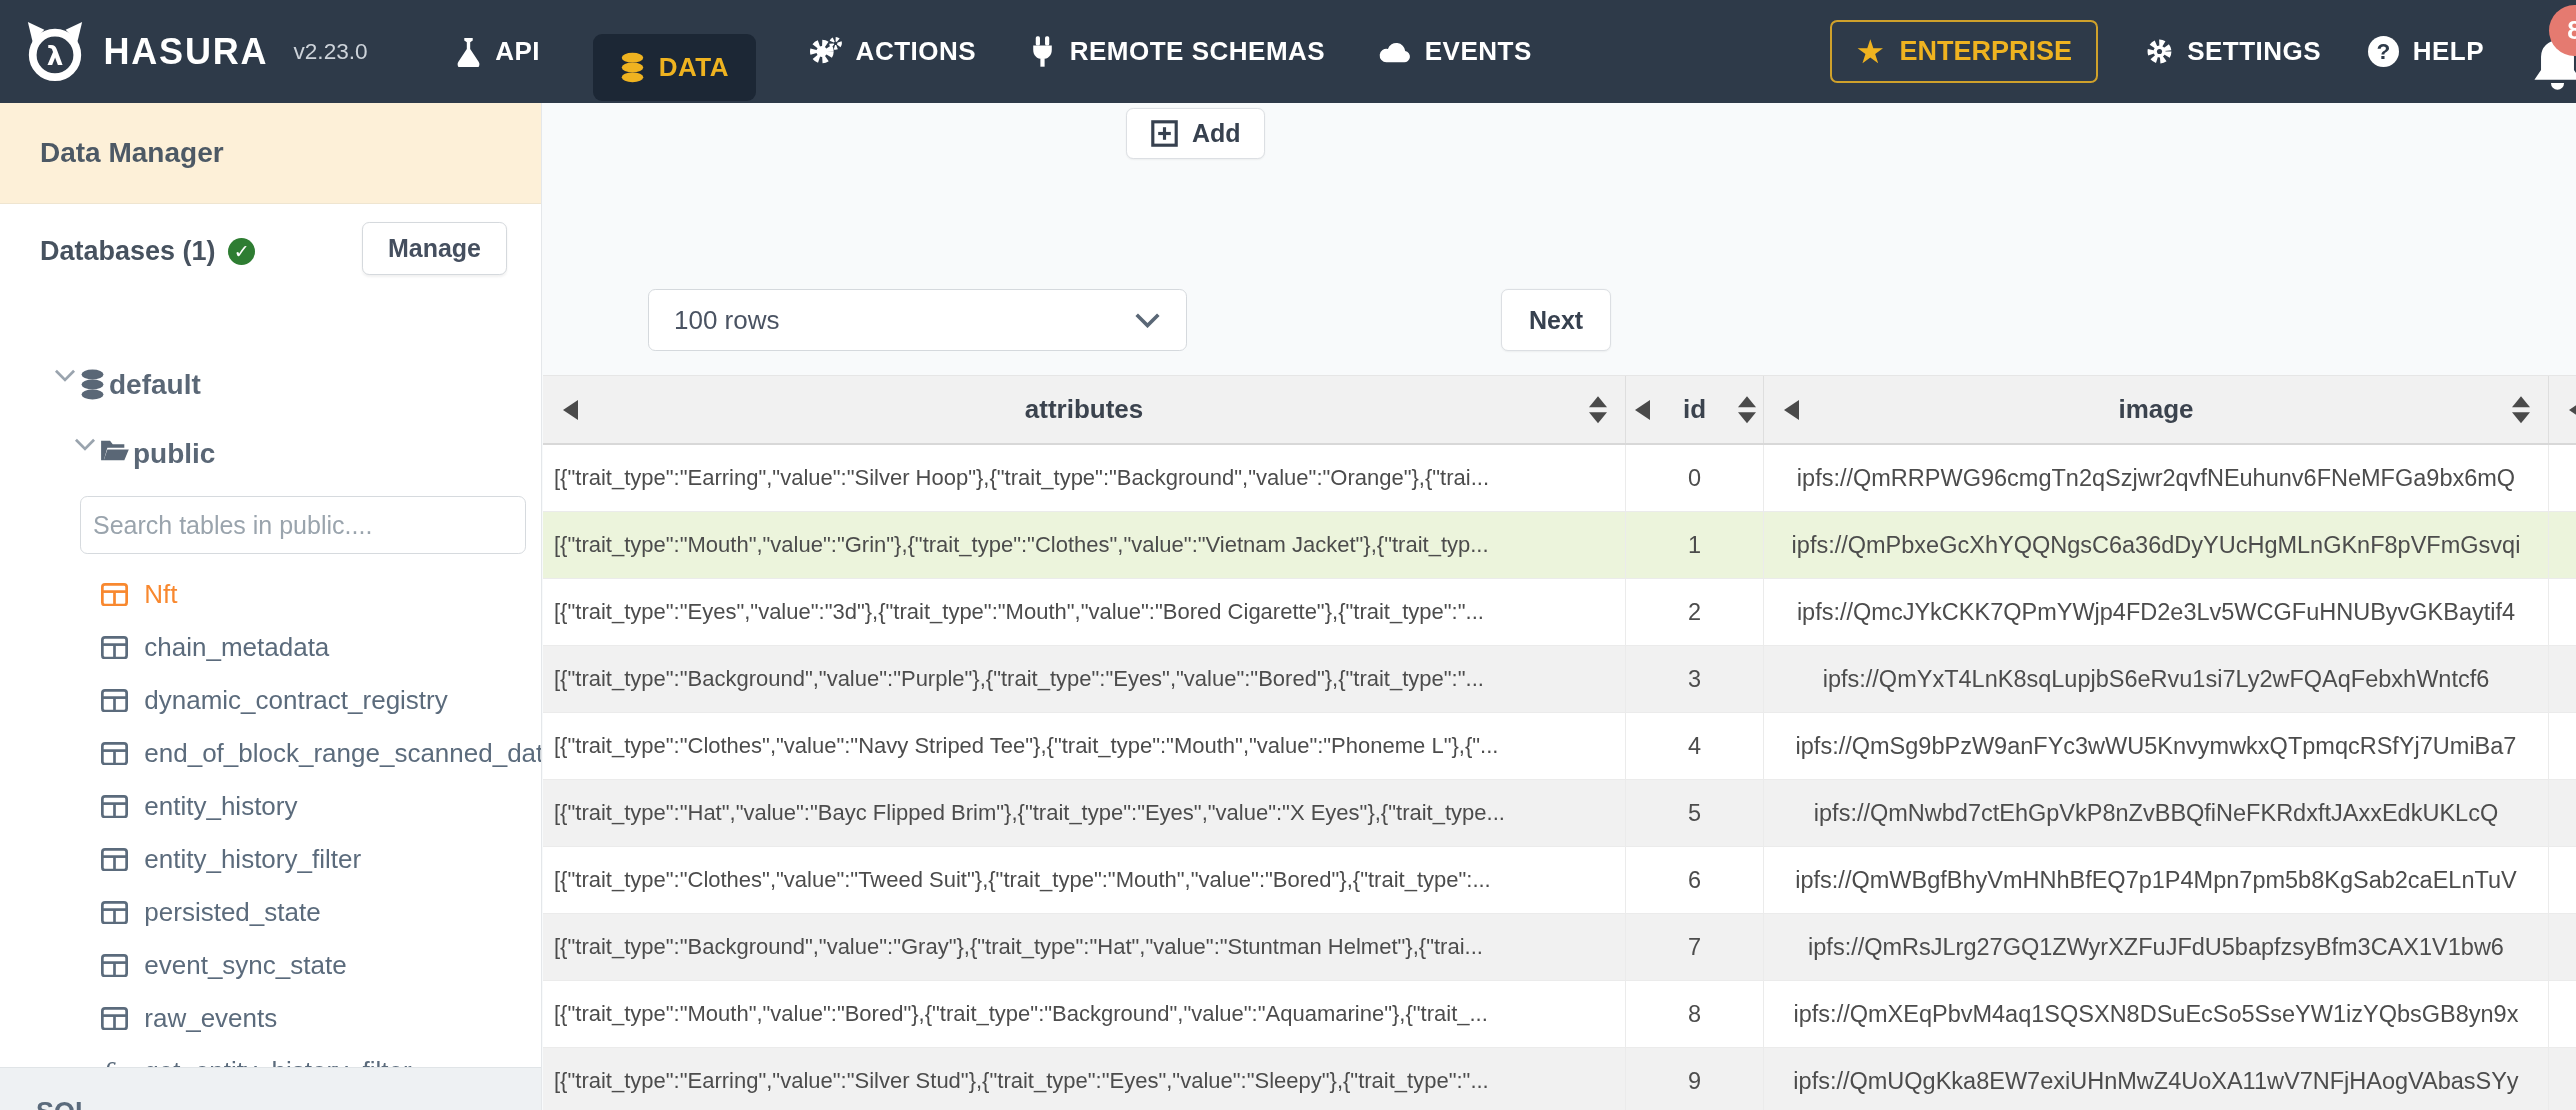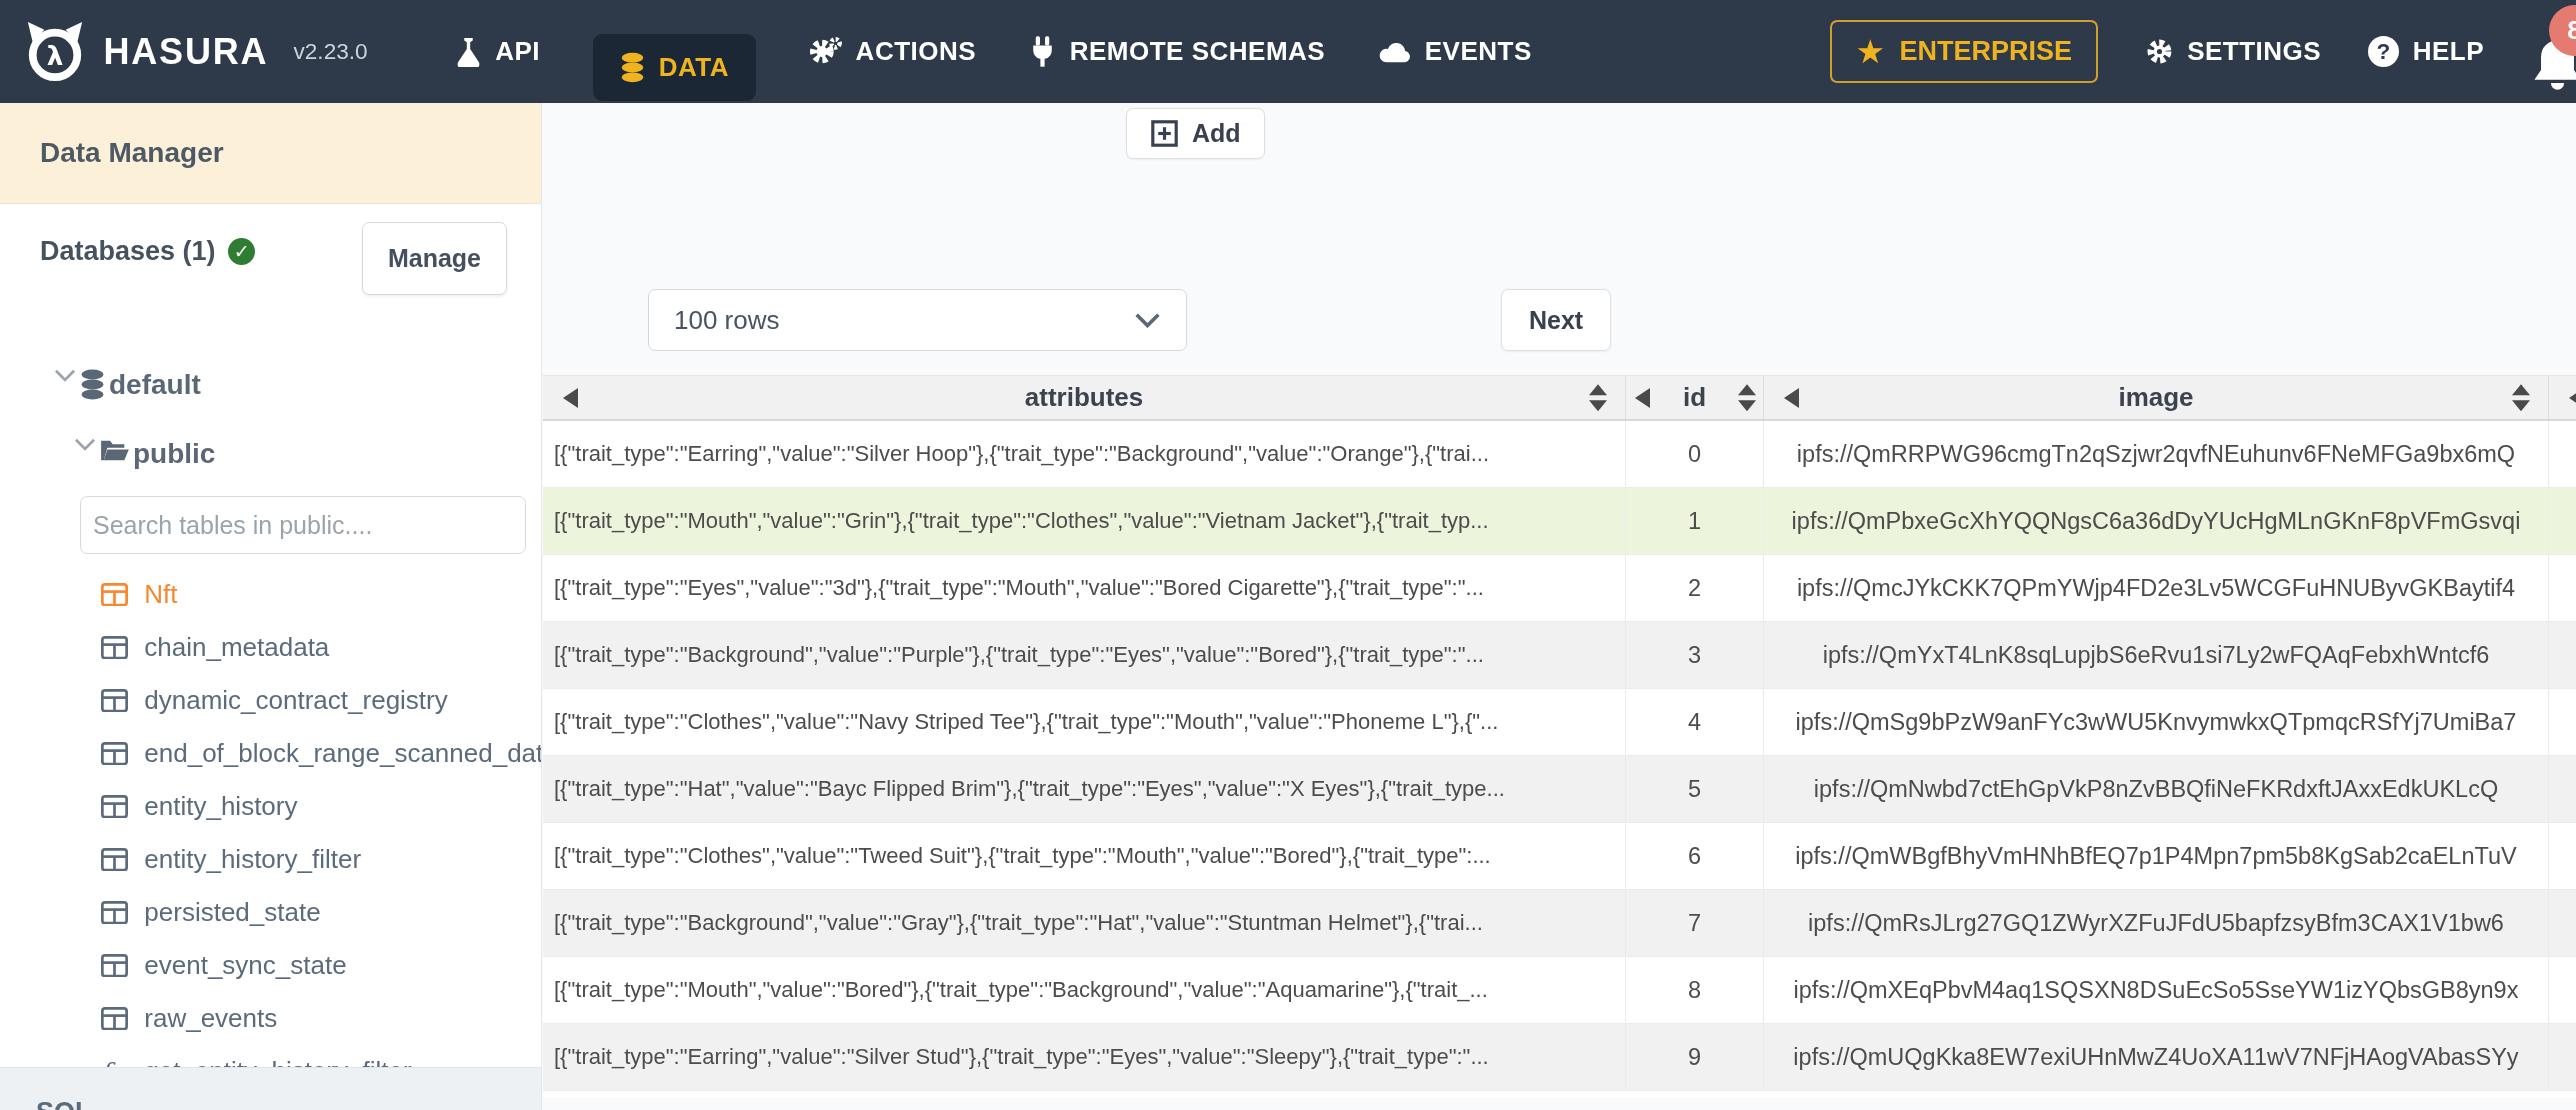--- a/index.html
+++ b/index.html
@@ -35,21 +35,21 @@
   .sidebar{position:absolute;left:0;top:103px;width:542px;height:1007px;background:#fff;
     border-right:1.8px solid #e4e7ea;overflow:hidden;}
   .dm-header{height:101px;background:#fdf0d8;display:flex;align-items:center;padding-left:40px;
     font-size:28px;font-weight:bold;color:#4d5965;border-bottom:0.9px solid #efe5d0;}
   .db-section{position:relative;}
   .db-row{position:absolute;left:40px;top:23.5px;display:flex;align-items:center;height:47px;}
   .db-label{font-size:27px;font-weight:bold;color:#47525f;}
   .check-icon{width:27px;height:27px;border-radius:50%;background:#2e7d32;color:#fff;
     font-size:19px;display:flex;align-items:center;justify-content:center;margin-left:12.7px;font-weight:bold;}
   .manage-btn{position:absolute;right:34px;top:18px;background:#fff;border:1.8px solid #d5d9dd;
-    border-radius:7.2px;padding:21px 25px;font-size:25px;font-weight:bold;color:#454f5f;
+    border-radius:7.2px;padding:11px 25px;font-size:25px;font-weight:bold;color:#454f5f;
     box-shadow:0 1.8px 2.7px rgba(0,0,0,.06);cursor:pointer;}
   .tree-row{position:absolute;display:flex;align-items:flex-start;gap:3px;height:40px;}
   .tree-row .chev{display:flex;align-items:center;}
   .tree-label{font-size:28px;font-weight:bold;color:#5a6776;}
   .tree-default{left:54px;top:165px;}
   .tree-public{left:74px;top:234px;}
   .search-input{position:absolute;left:80px;top:292px;width:446px;height:58px;
     border:1.8px solid #d6dade;border-radius:7.2px;font-size:25px;color:#4a5362;
     padding:0 12px;outline:none;font-family:"Liberation Sans","DejaVu Sans",sans-serif;}
   .search-input::placeholder{color:#9aa4ad;}
@@ -68,21 +68,21 @@
     padding:0 23.5px;background:#fff;border:1.8px solid #dcdfe3;border-radius:7.2px;
     font-size:25px;font-weight:bold;color:#37414f;box-shadow:0 0.9px 1.8px rgba(0,0,0,.05);cursor:pointer;}
   .rows-select{position:absolute;left:105px;top:186px;width:539px;height:62px;background:#fff;
     border:1.8px solid #d5d9dd;border-radius:7.2px;display:flex;align-items:center;
     justify-content:space-between;padding:0 25px;font-size:26px;color:#4a5362;cursor:pointer;}
   .next-btn{position:absolute;left:958px;top:186px;height:62px;padding:0 27px;background:#fff;
     border:1.8px solid #dcdfe3;border-radius:7px;font-size:25px;font-weight:bold;color:#37414f;
     box-shadow:0 0.9px 1.8px rgba(0,0,0,.05);cursor:pointer;}
   
   .data-table{position:absolute;left:0;top:272px;width:2033px;}
-  .thead{display:flex;height:46px;background:#f1f1f1;border-top:0.9px solid #e6e6e6;border-bottom:2.7px solid #d8d8d8;}
+  .thead{display:flex;height:70px;background:#f1f1f1;border-top:0.9px solid #e6e6e6;border-bottom:2.7px solid #d8d8d8;}
   .th{position:relative;display:flex;align-items:center;justify-content:center;
     font-size:26px;font-weight:bold;color:#3b434e;border-right:1.8px solid #dedede;cursor:pointer;}
   .col-attributes{width:1083px;}
   .col-id{width:138px;}
   .col-image{width:785px;}
   .col-extra{width:26px;border-right:none;}
   .tri-left{position:absolute;left:20px;top:50%;margin-top:-10px;width:0;height:0;
     border-top:10px solid transparent;border-bottom:10px solid transparent;border-right:15.4px solid #4a4a4a;}
   .col-id .tri-left{left:9px;}
   .col-extra .tri-left{left:20px;}

